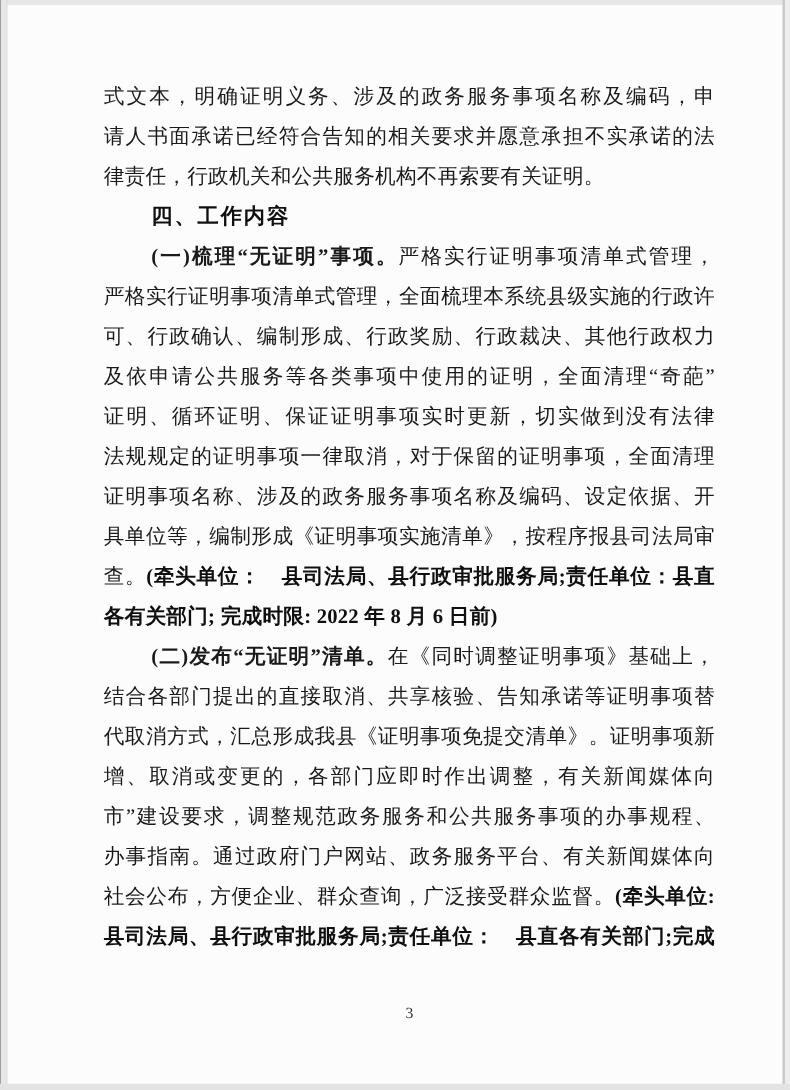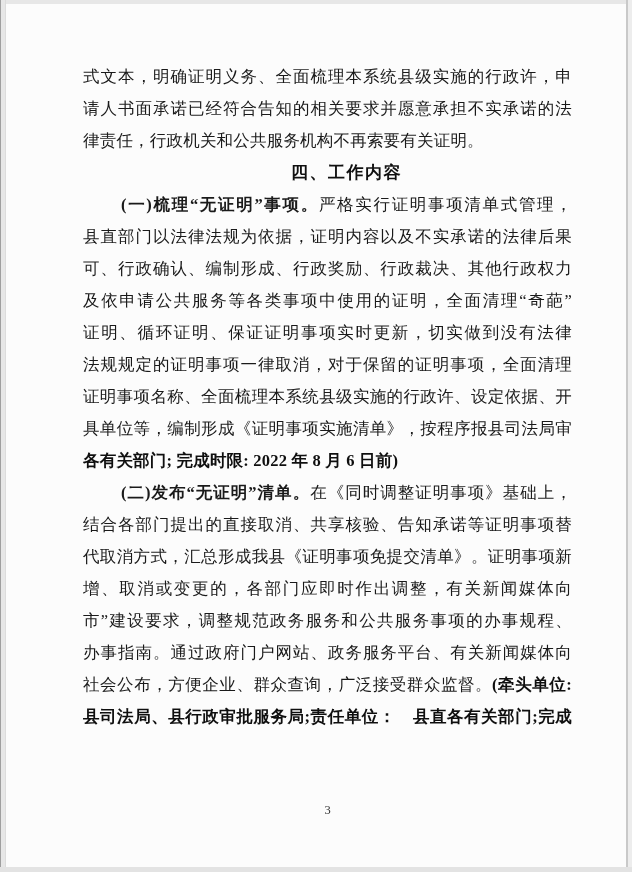--- a/index.html
+++ b/index.html
@@ -49,21 +49,20 @@
   }
   .line.indent {
     padding-left: 38px;
   }
   .line.heading {
     font-family: "Liberation Sans", "DejaVu Sans", sans-serif;
     font-weight: 700;
     font-size: 17px;
     letter-spacing: 1.5px;
     color: #101010;
-    text-align: center;
   }
   .semi { font-weight: 700; }
   .bold { font-weight: 700; color: #0f0f0f; }
 
   .pagenum {
     position: absolute;
     left: 83px;
     top: 803px;
     width: 489px;
     text-align: center;
@@ -77,32 +76,33 @@
 <div class="page">
   <div class="edge edge-top"></div>
   <div class="edge edge-left-dark"></div>
   <div class="edge edge-left"></div>
   <div class="edge edge-left-line"></div>
   <div class="edge edge-right-line"></div>
   <div class="edge edge-right"></div>
   <div class="edge edge-bottom"></div>
 
   <main class="textblock">
-      <div class="line justify"><span>式文本，明确证明义务、全面梳理本系统县级实施的行政许，申</span></div>
+      <div class="line justify"><span>式文本，明确证明义务、涉及的政务服务事项名称及编码，申</span></div>
       <div class="line justify"><span>请人书面承诺已经符合告知的相关要求并愿意承担不实承诺的法</span></div>
       <div class="line"><span>律责任，行政机关和公共服务机构不再索要有关证明。</span></div>
       <div class="line heading indent"><span>四、工作内容</span></div>
       <div class="line justify indent"><span class="semi">(一)梳理“无证明”事项。</span><span>严格实行证明事项清单式管理，</span></div>
-      <div class="line justify"><span>县直部门以法律法规为依据，证明内容以及不实承诺的法律后果</span></div>
+      <div class="line justify"><span>严格实行证明事项清单式管理，全面梳理本系统县级实施的行政许</span></div>
       <div class="line justify"><span>可、行政确认、编制形成、行政奖励、行政裁决、其他行政权力</span></div>
       <div class="line justify"><span>及依申请公共服务等各类事项中使用的证明，全面清理“奇葩”</span></div>
       <div class="line justify"><span>证明、循环证明、保证证明事项实时更新，切实做到没有法律</span></div>
       <div class="line justify"><span>法规规定的证明事项一律取消，对于保留的证明事项，全面清理</span></div>
-      <div class="line justify"><span>证明事项名称、全面梳理本系统县级实施的行政许、设定依据、开</span></div>
+      <div class="line justify"><span>证明事项名称、涉及的政务服务事项名称及编码、设定依据、开</span></div>
       <div class="line justify"><span>具单位等，编制形成《证明事项实施清单》，按程序报县司法局审</span></div>
+      <div class="line justify"><span>查。</span><span class="bold">(牵头单位：　县司法局、县行政审批服务局;责任单位：县直</span></div>
       <div class="line"><span class="bold">各有关部门; 完成时限: 2022 年 8 月 6 日前)</span></div>
       <div class="line justify indent"><span class="semi">(二)发布“无证明”清单。</span><span>在《同时调整证明事项》基础上，</span></div>
       <div class="line justify"><span>结合各部门提出的直接取消、共享核验、告知承诺等证明事项替</span></div>
       <div class="line justify"><span>代取消方式，汇总形成我县《证明事项免提交清单》。证明事项新</span></div>
       <div class="line justify"><span>增、取消或变更的，各部门应即时作出调整，有关新闻媒体向</span></div>
       <div class="line justify"><span>市”建设要求，调整规范政务服务和公共服务事项的办事规程、</span></div>
       <div class="line justify"><span>办事指南。通过政府门户网站、政务服务平台、有关新闻媒体向</span></div>
       <div class="line justify"><span>社会公布，方便企业、群众查询，广泛接受群众监督。</span><span class="bold">(牵头单位:</span></div>
       <div class="line justify"><span class="bold">县司法局、县行政审批服务局;责任单位：　县直各有关部门;完成</span></div>
     </main>

